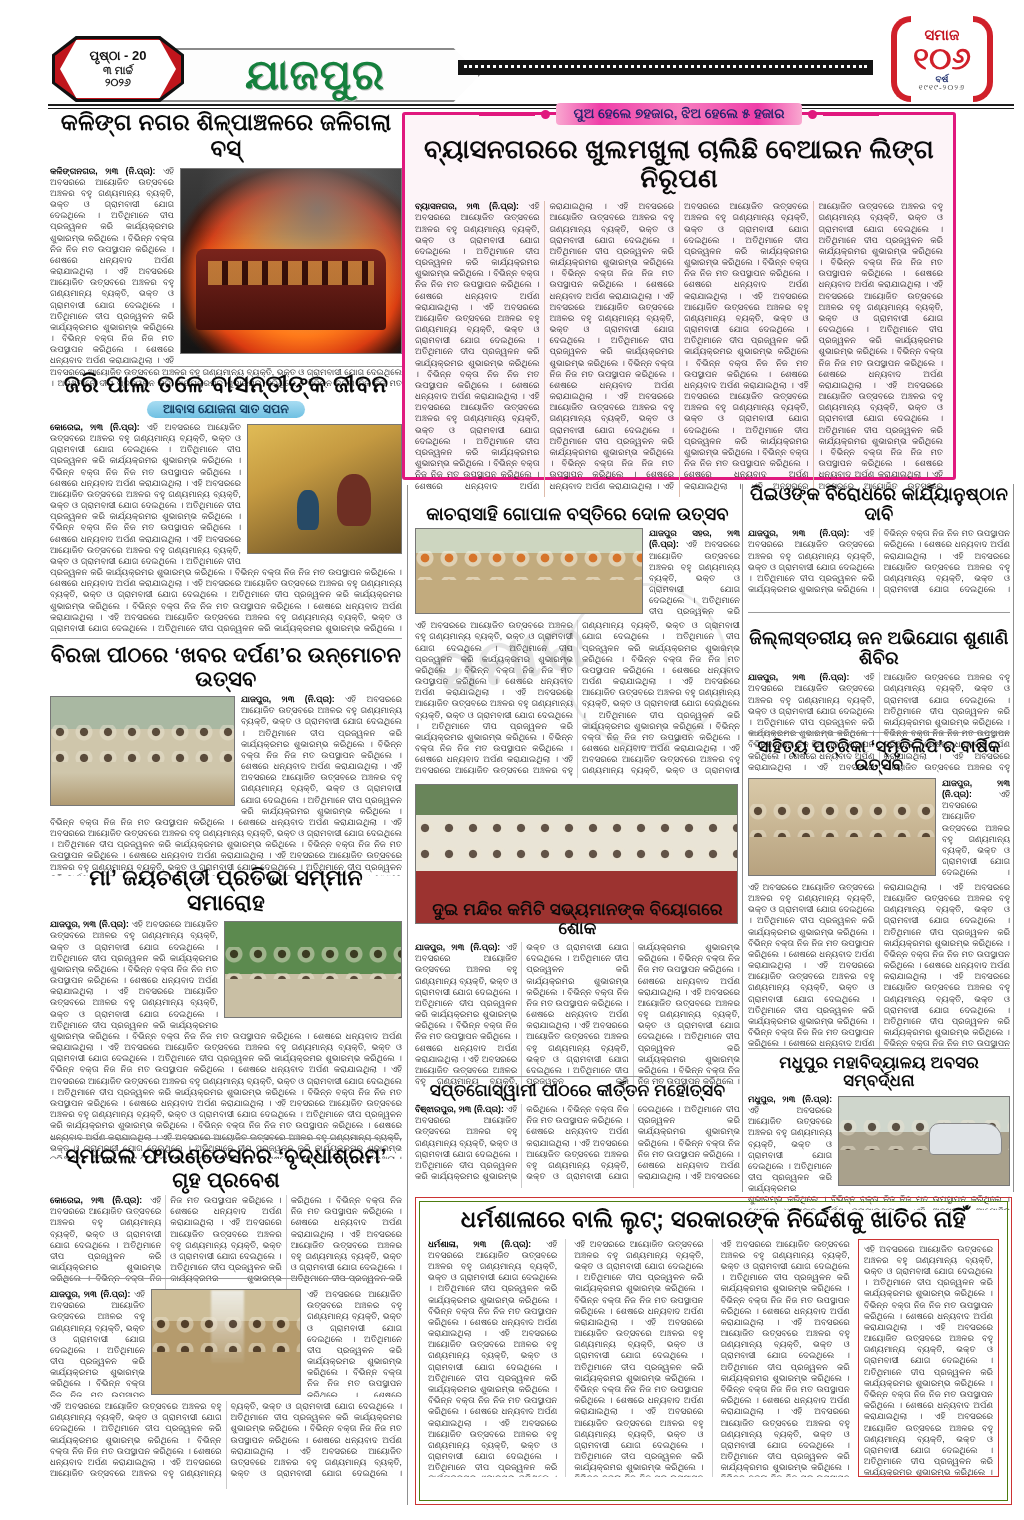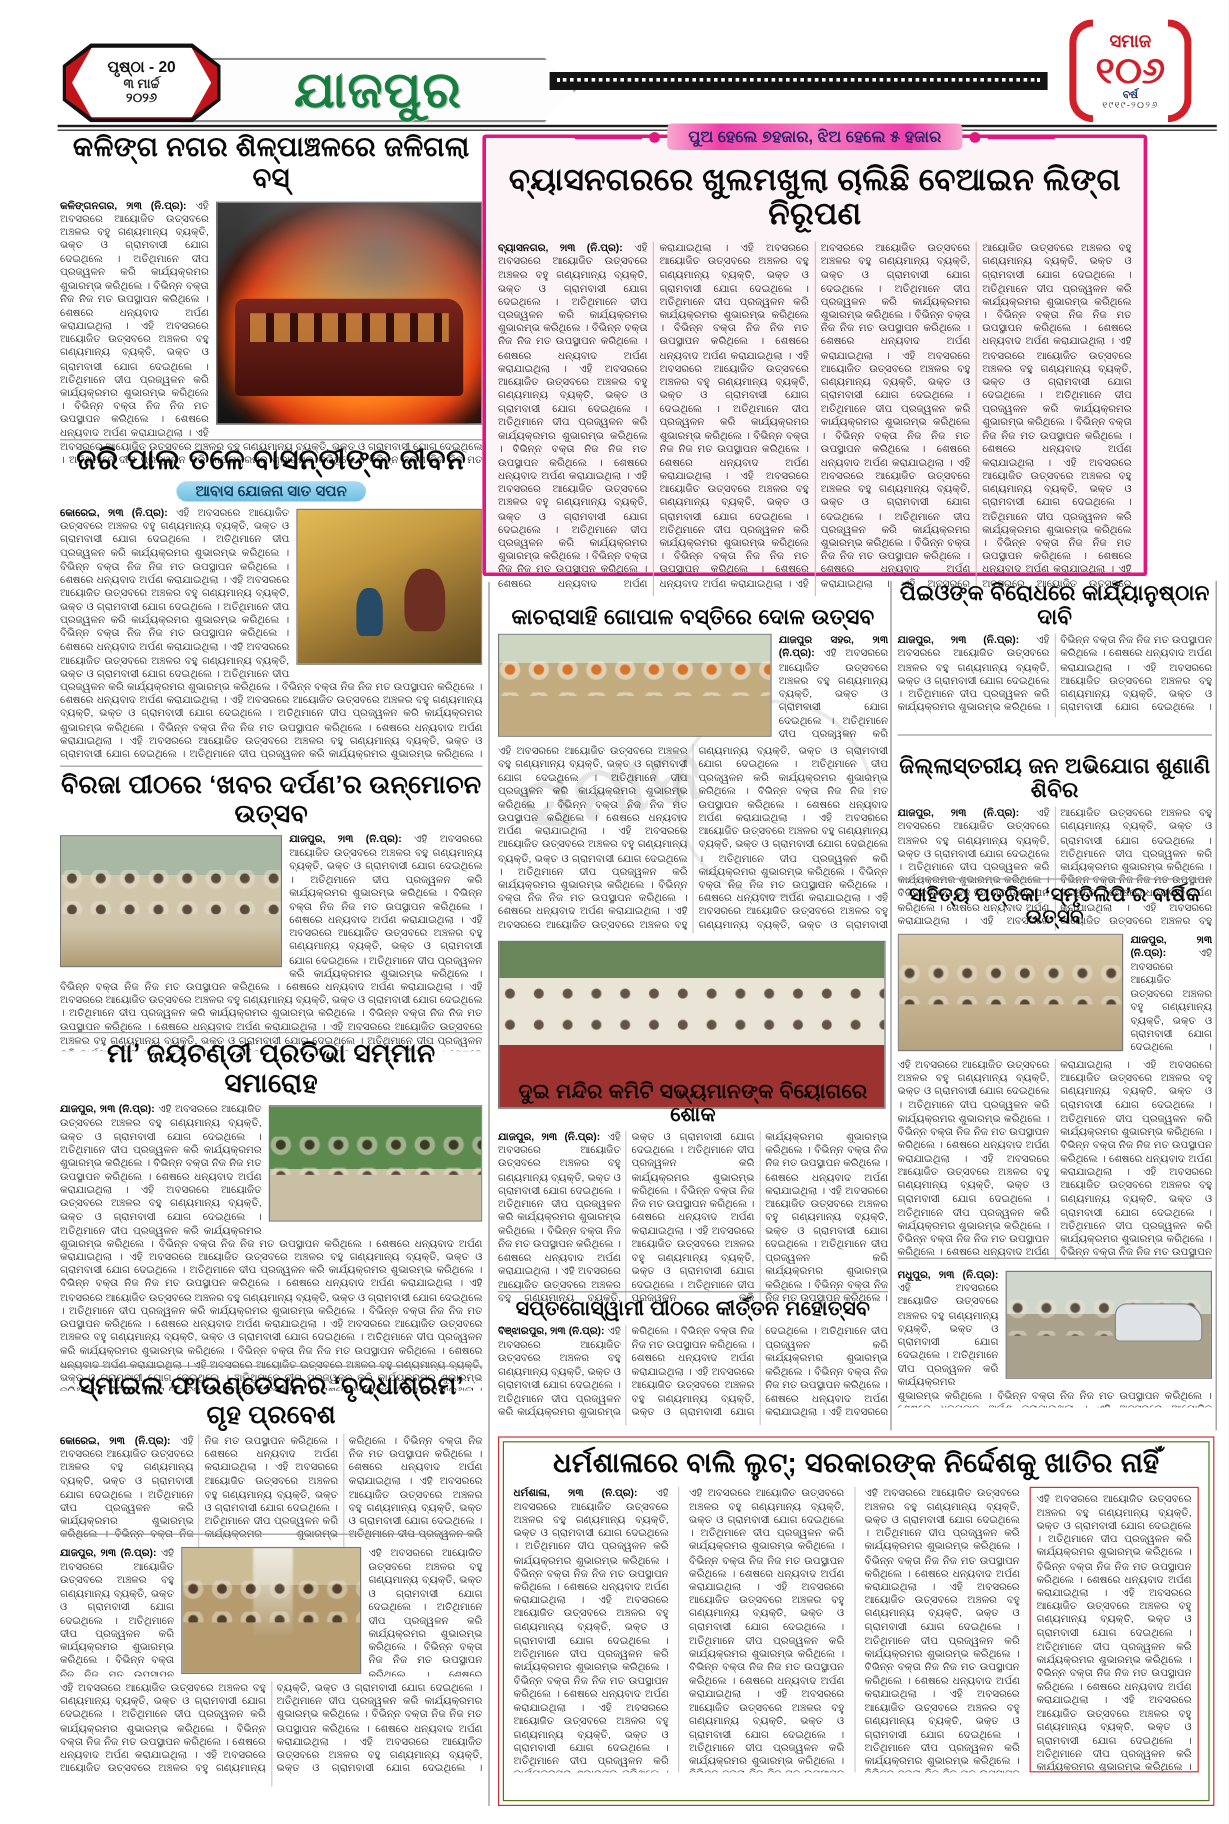--- a/index.html
+++ b/index.html
@@ -289,20 +289,21 @@
         <span class="dl">ଯାଜପୁର, ୨ା୩ (ନି.ପ୍ର):</span>
         <span>ଏହି ଅବସରରେ ଆୟୋଜିତ ଉତ୍ସବରେ ଅଞ୍ଚଳର ବହୁ ଗଣ୍ୟମାନ୍ୟ ବ୍ୟକ୍ତି, ଭକ୍ତ ଓ ଗ୍ରାମବାସୀ ଯୋଗ ଦେଇଥିଲେ । ଅତିଥିମାନେ ଦୀପ ପ୍ରଜ୍ୱଳନ କରି କାର୍ଯ୍ୟକ୍ରମର ଶୁଭାରମ୍ଭ କରିଥିଲେ । ବିଭିନ୍ନ ବକ୍ତା ନିଜ ନିଜ ମତ ଉପସ୍ଥାପନ କରିଥିଲେ । ଶେଷରେ ଧନ୍ୟବାଦ ଅର୍ପଣ କରାଯାଇଥିଲା । ଏହି ଅବସରରେ ଆୟୋଜିତ ଉତ୍ସବରେ ଅଞ୍ଚଳର ବହୁ ଗଣ୍ୟମାନ୍ୟ ବ୍ୟକ୍ତି, ଭକ୍ତ ଓ ଗ୍ରାମବାସୀ ଯୋଗ ଦେଇଥିଲେ । ଅତିଥିମାନେ ଦୀପ ପ୍ରଜ୍ୱଳନ କରି କାର୍ଯ୍ୟକ୍ରମର ଶୁଭାରମ୍ଭ କରିଥିଲେ । ବିଭିନ୍ନ ବକ୍ତା ନିଜ ନିଜ ମତ ଉପସ୍ଥାପନ କରିଥିଲେ । ଶେଷରେ ଧନ୍ୟବାଦ ଅର୍ପଣ କରାଯାଇଥିଲା । </span>
       </div>
     </div>
     <div class="body cols2" style="height:168px; margin-top:4px;">
       <span>ଏହି ଅବସରରେ ଆୟୋଜିତ ଉତ୍ସବରେ ଅଞ୍ଚଳର ବହୁ ଗଣ୍ୟମାନ୍ୟ ବ୍ୟକ୍ତି, ଭକ୍ତ ଓ ଗ୍ରାମବାସୀ ଯୋଗ ଦେଇଥିଲେ । ଅତିଥିମାନେ ଦୀପ ପ୍ରଜ୍ୱଳନ କରି କାର୍ଯ୍ୟକ୍ରମର ଶୁଭାରମ୍ଭ କରିଥିଲେ । ବିଭିନ୍ନ ବକ୍ତା ନିଜ ନିଜ ମତ ଉପସ୍ଥାପନ କରିଥିଲେ । ଶେଷରେ ଧନ୍ୟବାଦ ଅର୍ପଣ କରାଯାଇଥିଲା । ଏହି ଅବସରରେ ଆୟୋଜିତ ଉତ୍ସବରେ ଅଞ୍ଚଳର ବହୁ ଗଣ୍ୟମାନ୍ୟ ବ୍ୟକ୍ତି, ଭକ୍ତ ଓ ଗ୍ରାମବାସୀ ଯୋଗ ଦେଇଥିଲେ । ଅତିଥିମାନେ ଦୀପ ପ୍ରଜ୍ୱଳନ କରି କାର୍ଯ୍ୟକ୍ରମର ଶୁଭାରମ୍ଭ କରିଥିଲେ । ବିଭିନ୍ନ ବକ୍ତା ନିଜ ନିଜ ମତ ଉପସ୍ଥାପନ କରିଥିଲେ । ଶେଷରେ ଧନ୍ୟବାଦ ଅର୍ପଣ କରାଯାଇଥିଲା । ଏହି ଅବସରରେ ଆୟୋଜିତ ଉତ୍ସବରେ ଅଞ୍ଚଳର ବହୁ ଗଣ୍ୟମାନ୍ୟ ବ୍ୟକ୍ତି, ଭକ୍ତ ଓ ଗ୍ରାମବାସୀ ଯୋଗ ଦେଇଥିଲେ । ଅତିଥିମାନେ ଦୀପ ପ୍ରଜ୍ୱଳନ କରି କାର୍ଯ୍ୟକ୍ରମର ଶୁଭାରମ୍ଭ କରିଥିଲେ । ବିଭିନ୍ନ ବକ୍ତା ନିଜ ନିଜ ମତ ଉପସ୍ଥାପନ କରିଥିଲେ । ଶେଷରେ ଧନ୍ୟବାଦ ଅର୍ପଣ କରାଯାଇଥିଲା । ଏହି ଅବସରରେ ଆୟୋଜିତ ଉତ୍ସବରେ ଅଞ୍ଚଳର ବହୁ ଗଣ୍ୟମାନ୍ୟ ବ୍ୟକ୍ତି, ଭକ୍ତ ଓ ଗ୍ରାମବାସୀ ଯୋଗ ଦେଇଥିଲେ । ଅତିଥିମାନେ ଦୀପ ପ୍ରଜ୍ୱଳନ କରି କାର୍ଯ୍ୟକ୍ରମର ଶୁଭାରମ୍ଭ କରିଥିଲେ । ବିଭିନ୍ନ ବକ୍ତା ନିଜ ନିଜ ମତ ଉପସ୍ଥାପନ କରିଥିଲେ । ଶେଷରେ ଧନ୍ୟବାଦ ଅର୍ପଣ କରାଯାଇଥିଲା । ଏହି ଅବସରରେ ଆୟୋଜିତ ଉତ୍ସବରେ ଅଞ୍ଚଳର ବହୁ ଗଣ୍ୟମାନ୍ୟ ବ୍ୟକ୍ତି, ଭକ୍ତ ଓ ଗ୍ରାମବାସୀ ଯୋଗ ଦେଇଥିଲେ । ଅତିଥିମାନେ ଦୀପ ପ୍ରଜ୍ୱଳନ କରି କାର୍ଯ୍ୟକ୍ରମର ଶୁଭାରମ୍ଭ କରିଥିଲେ । ବିଭିନ୍ନ ବକ୍ତା ନିଜ ନିଜ ମତ ଉପସ୍ଥାପନ କରିଥିଲେ । ଶେଷରେ ଧନ୍ୟବାଦ ଅର୍ପଣ କରାଯାଇଥିଲା । ଏହି ଅବସରରେ ଆୟୋଜିତ ଉତ୍ସବରେ ଅଞ୍ଚଳର ବହୁ ଗଣ୍ୟମାନ୍ୟ ବ୍ୟକ୍ତି, ଭକ୍ତ ଓ ଗ୍ରାମବାସୀ ଯୋଗ ଦେଇଥିଲେ । ଅତିଥିମାନେ ଦୀପ ପ୍ରଜ୍ୱଳନ କରି କାର୍ଯ୍ୟକ୍ରମର ଶୁଭାରମ୍ଭ କରିଥିଲେ । ବିଭିନ୍ନ ବକ୍ତା ନିଜ ନିଜ ମତ ଉପସ୍ଥାପନ କରିଥିଲେ । ଶେଷରେ ଧନ୍ୟବାଦ ଅର୍ପଣ କରାଯାଇଥିଲା । ଏହି ଅବସରରେ ଆୟୋଜିତ ଉତ୍ସବରେ ଅଞ୍ଚଳର ବହୁ ଗଣ୍ୟମାନ୍ୟ ବ୍ୟକ୍ତି, ଭକ୍ତ ଓ ଗ୍ରାମବାସୀ ଯୋଗ ଦେଇଥିଲେ । ଅତିଥିମାନେ ଦୀପ ପ୍ରଜ୍ୱଳନ କରି କାର୍ଯ୍ୟକ୍ରମର ଶୁଭାରମ୍ଭ କରିଥିଲେ । ବିଭିନ୍ନ ବକ୍ତା ନିଜ ନିଜ ମତ ଉପସ୍ଥାପନ କରିଥିଲେ । ଶେଷରେ ଧନ୍ୟବାଦ ଅର୍ପଣ କରାଯାଇଥିଲା । ଏହି ଅବସରରେ ଆୟୋଜିତ ଉତ୍ସବରେ ଅଞ୍ଚଳର ବହୁ ଗଣ୍ୟମାନ୍ୟ ବ୍ୟକ୍ତି, ଭକ୍ତ ଓ ଗ୍ରାମବାସୀ ଯୋଗ ଦେଇଥିଲେ । ଅତିଥିମାନେ ଦୀପ ପ୍ରଜ୍ୱଳନ କରି କାର୍ଯ୍ୟକ୍ରମର ଶୁଭାରମ୍ଭ କରିଥିଲେ । ବିଭିନ୍ନ ବକ୍ତା ନିଜ ନିଜ ମତ ଉପସ୍ଥାପନ କରିଥିଲେ । ଶେଷରେ ଧନ୍ୟବାଦ ଅର୍ପଣ କରାଯାଇଥିଲା । ଏହି ଅବସରରେ ଆୟୋଜିତ ଉତ୍ସବରେ ଅଞ୍ଚଳର ବହୁ ଗଣ୍ୟମାନ୍ୟ ବ୍ୟକ୍ତି, ଭକ୍ତ ଓ ଗ୍ରାମବାସୀ ଯୋଗ ଦେଇଥିଲେ । ଅତିଥିମାନେ ଦୀପ ପ୍ରଜ୍ୱଳନ କରି କାର୍ଯ୍ୟକ୍ରମର ଶୁଭାରମ୍ଭ କରିଥିଲେ । ବିଭିନ୍ନ ବକ୍ତା ନିଜ ନିଜ ମତ ଉପସ୍ଥାପନ କରିଥିଲେ । ଶେଷରେ ଧନ୍ୟବାଦ ଅର୍ପଣ କରାଯାଇଥିଲା । </span>
     </div>
   </div>
 
   <div class="art sep-top" style="left:748px; top:1048px; width:262px; padding-top:4px;">
+    <div class="hl c" style="font-size:16.5px;">ମଧୁପୁର ମହାବିଦ୍ୟାଳୟ ଅବସର ସମ୍ବର୍ଦ୍ଧନା</div>
     <div class="body" style="height:116px; margin-top:4px;">
       <div class="photo ph-car fr" style="width:172px; height:90px;">
         <div class="crowd"></div>
       </div>
       <span class="dl">ମଧୁପୁର, ୨ା୩ (ନି.ପ୍ର):</span>
       <span>ଏହି ଅବସରରେ ଆୟୋଜିତ ଉତ୍ସବରେ ଅଞ୍ଚଳର ବହୁ ଗଣ୍ୟମାନ୍ୟ ବ୍ୟକ୍ତି, ଭକ୍ତ ଓ ଗ୍ରାମବାସୀ ଯୋଗ ଦେଇଥିଲେ । ଅତିଥିମାନେ ଦୀପ ପ୍ରଜ୍ୱଳନ କରି କାର୍ଯ୍ୟକ୍ରମର ଶୁଭାରମ୍ଭ କରିଥିଲେ । ବିଭିନ୍ନ ବକ୍ତା ନିଜ ନିଜ ମତ ଉପସ୍ଥାପନ କରିଥିଲେ । ଶେଷରେ ଧନ୍ୟବାଦ ଅର୍ପଣ କରାଯାଇଥିଲା । ଏହି ଅବସରରେ ଆୟୋଜିତ ଉତ୍ସବରେ ଅଞ୍ଚଳର ବହୁ ଗଣ୍ୟମାନ୍ୟ ବ୍ୟକ୍ତି, ଭକ୍ତ ଓ ଗ୍ରାମବାସୀ ଯୋଗ ଦେଇଥିଲେ । ଅତିଥିମାନେ ଦୀପ ପ୍ରଜ୍ୱଳନ କରି କାର୍ଯ୍ୟକ୍ରମର ଶୁଭାରମ୍ଭ କରିଥିଲେ । ବିଭିନ୍ନ ବକ୍ତା ନିଜ ନିଜ ମତ ଉପସ୍ଥାପନ କରିଥିଲେ । ଶେଷରେ ଧନ୍ୟବାଦ ଅର୍ପଣ କରାଯାଇଥିଲା । ଏହି ଅବସରରେ ଆୟୋଜିତ ଉତ୍ସବରେ ଅଞ୍ଚଳର ବହୁ ଗଣ୍ୟମାନ୍ୟ ବ୍ୟକ୍ତି, ଭକ୍ତ ଓ ଗ୍ରାମବାସୀ ଯୋଗ ଦେଇଥିଲେ । ଅତିଥିମାନେ ଦୀପ ପ୍ରଜ୍ୱଳନ କରି କାର୍ଯ୍ୟକ୍ରମର ଶୁଭାରମ୍ଭ କରିଥିଲେ । ବିଭିନ୍ନ ବକ୍ତା ନିଜ ନିଜ ମତ ଉପସ୍ଥାପନ କରିଥିଲେ । ଶେଷରେ ଧନ୍ୟବାଦ ଅର୍ପଣ କରାଯାଇଥିଲା । ଏହି ଅବସରରେ ଆୟୋଜିତ ଉତ୍ସବରେ ଅଞ୍ଚଳର ବହୁ ଗଣ୍ୟମାନ୍ୟ ବ୍ୟକ୍ତି, ଭକ୍ତ ଓ ଗ୍ରାମବାସୀ ଯୋଗ ଦେଇଥିଲେ । ଅତିଥିମାନେ ଦୀପ ପ୍ରଜ୍ୱଳନ କରି କାର୍ଯ୍ୟକ୍ରମର ଶୁଭାରମ୍ଭ କରିଥିଲେ । ବିଭିନ୍ନ ବକ୍ତା ନିଜ ନିଜ ମତ ଉପସ୍ଥାପନ କରିଥିଲେ । ଶେଷରେ ଧନ୍ୟବାଦ ଅର୍ପଣ କରାଯାଇଥିଲା । ଏହି ଅବସରରେ ଆୟୋଜିତ ଉତ୍ସବରେ ଅଞ୍ଚଳର ବହୁ ଗଣ୍ୟମାନ୍ୟ ବ୍ୟକ୍ତି, ଭକ୍ତ ଓ ଗ୍ରାମବାସୀ ଯୋଗ ଦେଇଥିଲେ । ଅତିଥିମାନେ ଦୀପ ପ୍ରଜ୍ୱଳନ କରି କାର୍ଯ୍ୟକ୍ରମର ଶୁଭାରମ୍ଭ କରିଥିଲେ । ବିଭିନ୍ନ ବକ୍ତା ନିଜ ନିଜ ମତ ଉପସ୍ଥାପନ କରିଥିଲେ । ଶେଷରେ ଧନ୍ୟବାଦ ଅର୍ପଣ କରାଯାଇଥିଲା । ଏହି ଅବସରରେ ଆୟୋଜିତ ଉତ୍ସବରେ ଅଞ୍ଚଳର ବହୁ ଗଣ୍ୟମାନ୍ୟ ବ୍ୟକ୍ତି, ଭକ୍ତ ଓ ଗ୍ରାମବାସୀ ଯୋଗ ଦେଇଥିଲେ । ଅତିଥିମାନେ ଦୀପ ପ୍ରଜ୍ୱଳନ କରି କାର୍ଯ୍ୟକ୍ରମର ଶୁଭାରମ୍ଭ କରିଥିଲେ । ବିଭିନ୍ନ ବକ୍ତା ନିଜ ନିଜ ମତ ଉପସ୍ଥାପନ କରିଥିଲେ । ଶେଷରେ ଧନ୍ୟବାଦ ଅର୍ପଣ କରାଯାଇଥିଲା । </span>
     </div>
   </div>
 
   <div class="redbox">

